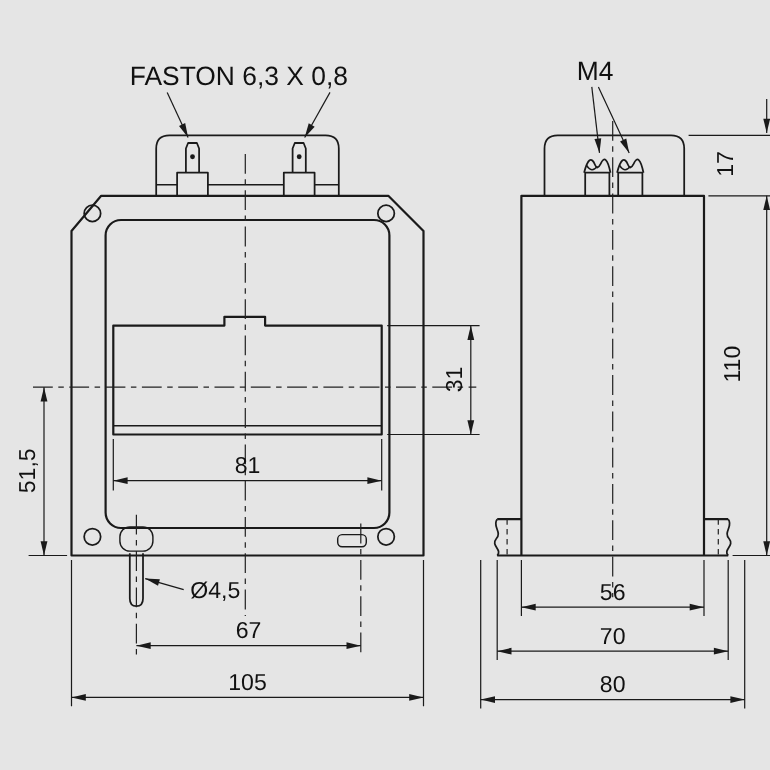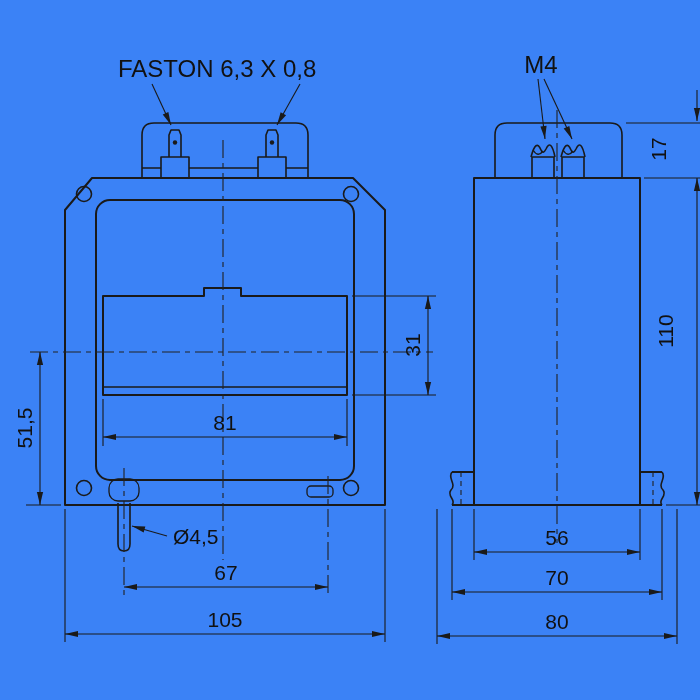--- a/index.html
+++ b/index.html
@@ -4,21 +4,21 @@
 <style>
   html, body {
     margin: 0;
     padding: 0;
     background: #ffffff;
   }
   .canvas {
     position: relative;
     width: 700px;
     height: 700px;
-    background: #3b82f6;
+    background: #e5e5e5;
     overflow: hidden;
   }
   svg text {
     font-family: "Liberation Sans", sans-serif;
     fill: #111111;
   }
   .dim-text { font-size: 21px; }
   .big-label { font-size: 24px; }
   .obj  { stroke: #1a1a1a; stroke-width: 2;   fill: none; stroke-linejoin: round; }
   .obj2 { stroke: #1a1a1a; stroke-width: 1.6; fill: none; stroke-linejoin: round; }

